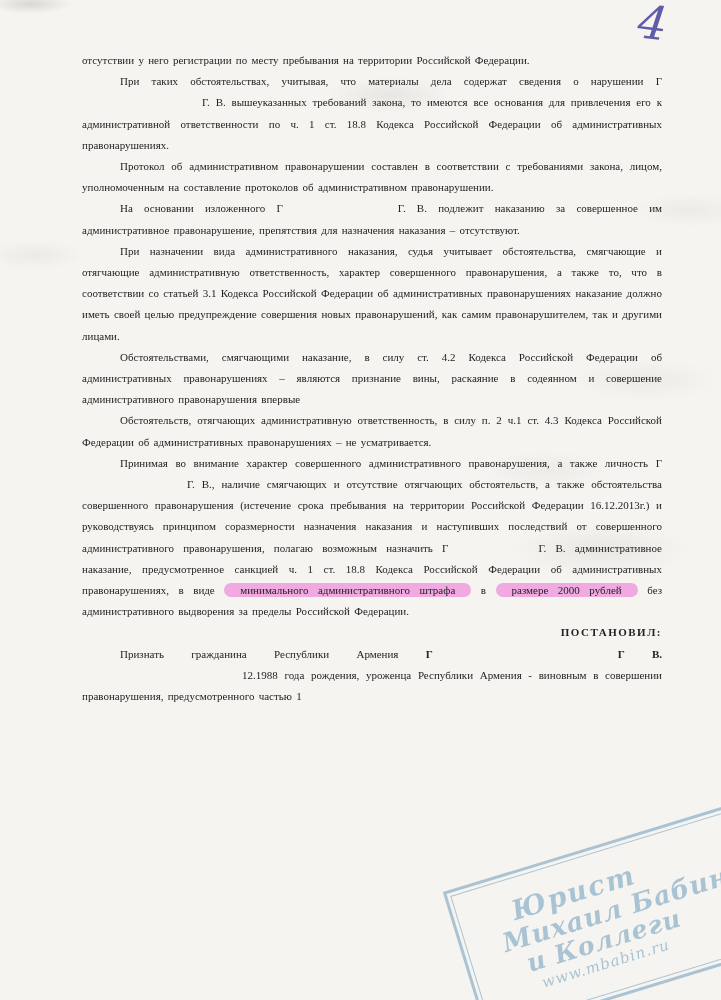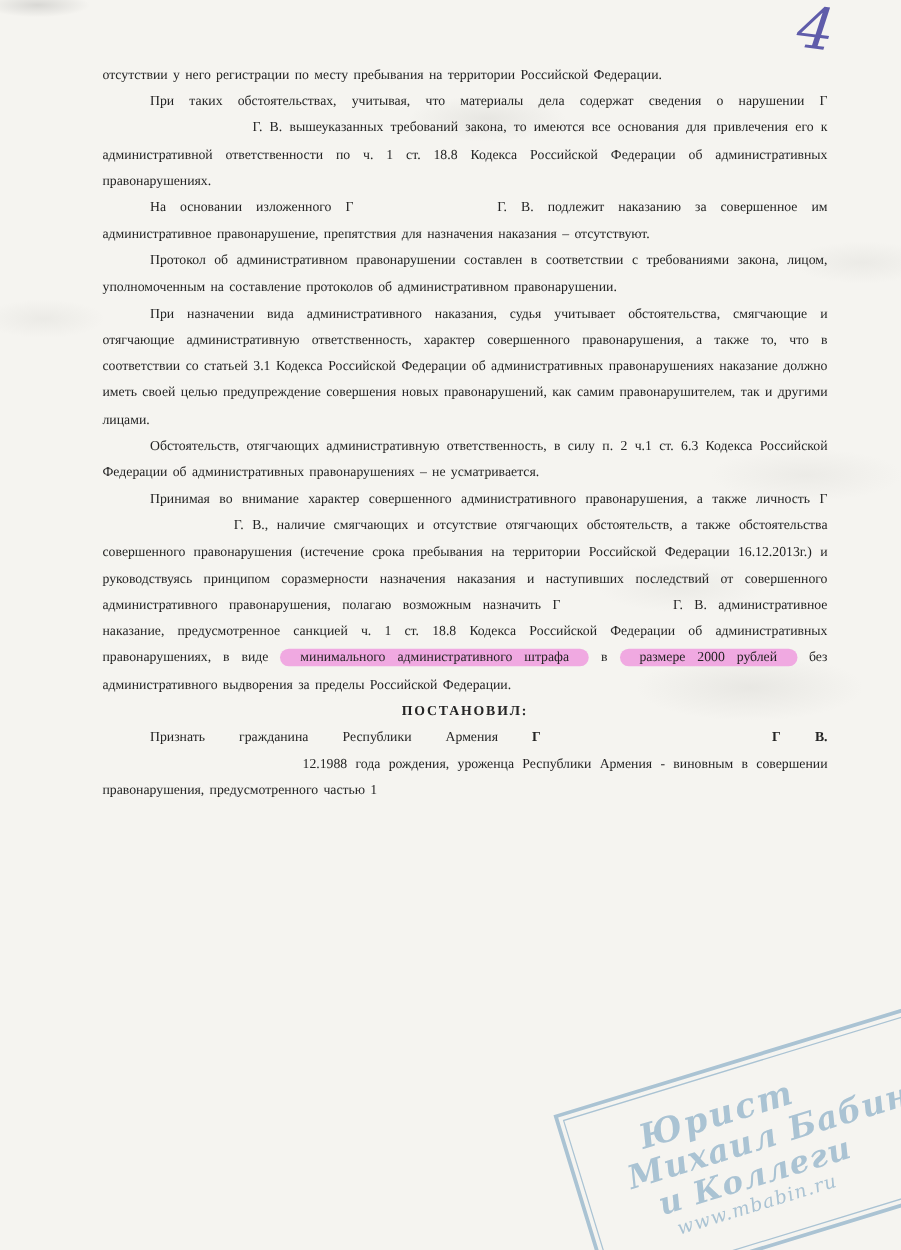--- a/index.html
+++ b/index.html
@@ -29,21 +29,21 @@
   }
   .para {
     margin: 0;
     font-size: 11px;
     line-height: 21.2px;
     text-align: justify;
     word-spacing: 1.5px;
   }
   .para.indent { text-indent: 38px; font-family: Liberation Serif, serif; }
   .para.heading {
-    text-align: center;
+    text-align: right;
     text-indent: 0;
     font-weight: bold;
     letter-spacing: 1.5px;
   }
   .gap { display: inline-block; height: 1px; }
   .seg.bold { font-weight: bold; }
   .seg.highlight {
     background: var(--hl, #f0a9e1);
     border-radius: 8px;
     padding: 1px 16px;
@@ -93,24 +93,25 @@
 </head>
 <body>
 
 <div class="page">
 
   <div class="pagenum">4</div>
 
   <div class="doc-body">
       <p class="para plain"><span class="seg">отсутствии у него регистрации по месту пребывания на территории Российской Федерации.</span></p>
       <p class="para plain indent"><span class="seg">При таких обстоятельствах, учитывая, что материалы дела содержат сведения о нарушении Г</span><span class="gap" style="width: 120px;"></span><span class="seg">Г. В. вышеуказанных требований закона, то имеются все основания для привлечения его к административной ответственности по ч. 1 ст. 18.8 Кодекса Российской Федерации об административных правонарушениях.</span></p>
+      <p class="para plain indent"><span class="seg">Протокол об административном правонарушении составлен в соответствии с требованиями закона, лицом, уполномоченным на составление протоколов об административном правонарушении.</span></p>
       <p class="para plain indent"><span class="seg">На основании изложенного Г</span><span class="gap" style="width: 115px;"></span><span class="seg">Г. В. подлежит наказанию за совершенное им административное правонарушение, препятствия для назначения наказания – отсутствуют.</span></p>
-      <p class="para plain indent"><span class="seg">Протокол об административном правонарушении составлен в соответствии с требованиями закона, лицом, уполномоченным на составление протоколов об административном правонарушении.</span></p>
       <p class="para plain indent"><span class="seg">При назначении вида административного наказания, судья учитывает обстоятельства, смягчающие и отягчающие административную ответственность, характер совершенного правонарушения, а также то, что в соответствии со статьей 3.1 Кодекса Российской Федерации об административных правонарушениях наказание должно иметь своей целью предупреждение совершения новых правонарушений, как самим правонарушителем, так и другими лицами.</span></p>
-      <p class="para plain indent"><span class="seg">Обстоятельств, отягчающих административную ответственность, в силу п. 2 ч.1 ст. 6.3 Кодекса Российской Федерации об административных правонарушениях – не усматривается.</span></p>
+      <p class="para plain indent"><span class="seg">Обстоятельствами, смягчающими наказание, в силу ст. 4.2 Кодекса Российской Федерации об административных правонарушениях – являются признание вины, раскаяние в содеянном и совершение административного правонарушения впервые</span></p>
+      <p class="para plain indent"><span class="seg">Обстоятельств, отягчающих административную ответственность, в силу п. 2 ч.1 ст. 4.3 Кодекса Российской Федерации об административных правонарушениях – не усматривается.</span></p>
       <p class="para plain indent"><span class="seg">Принимая во внимание характер совершенного административного правонарушения, а также личность Г</span><span class="gap" style="width: 105px;"></span><span class="seg">Г. В., наличие смягчающих и отсутствие отягчающих обстоятельств, а также обстоятельства совершенного правонарушения (истечение срока пребывания на территории Российской Федерации 16.12.2013г.) и руководствуясь принципом соразмерности назначения наказания и наступивших последствий от совершенного административного правонарушения, полагаю возможным назначить Г</span><span class="gap" style="width: 90px;"></span><span class="seg">Г. В. административное наказание, предусмотренное санкцией ч. 1 ст. 18.8 Кодекса Российской Федерации об административных правонарушениях, в виде </span><span class="seg highlight">минимального административного штрафа</span><span class="seg"> в </span><span class="seg highlight">размере 2000 рублей</span><span class="seg"> без административного выдворения за пределы Российской Федерации.</span></p>
       <p class="para heading"><span class="seg">ПОСТАНОВИЛ:</span></p>
       <p class="para plain indent"><span class="seg">Признать гражданина Республики Армения </span><span class="seg bold">Г</span><span class="gap" style="width: 185px;"></span><span class="seg bold">Г</span><span class="seg"> </span><span class="seg bold">В.</span><span class="gap" style="width: 160px;"></span><span class="seg">12.1988 года рождения, уроженца Республики Армения - виновным в совершении правонарушения, предусмотренного частью 1</span></p>
     </div>
 
   <div class="stamp">
     <div class="stamp-inner">
       <div class="stamp-line1">Юрист</div>
       <div class="stamp-line2">Михаил Бабин</div>
       <div class="stamp-line3">и Коллеги</div>

